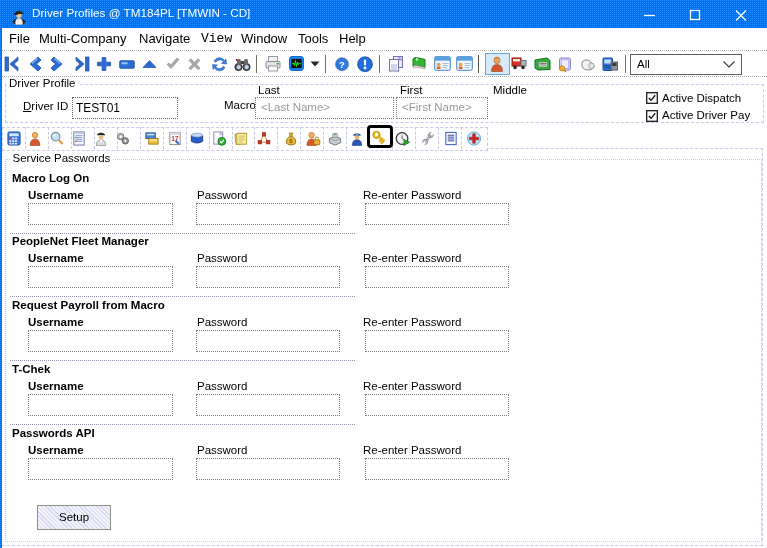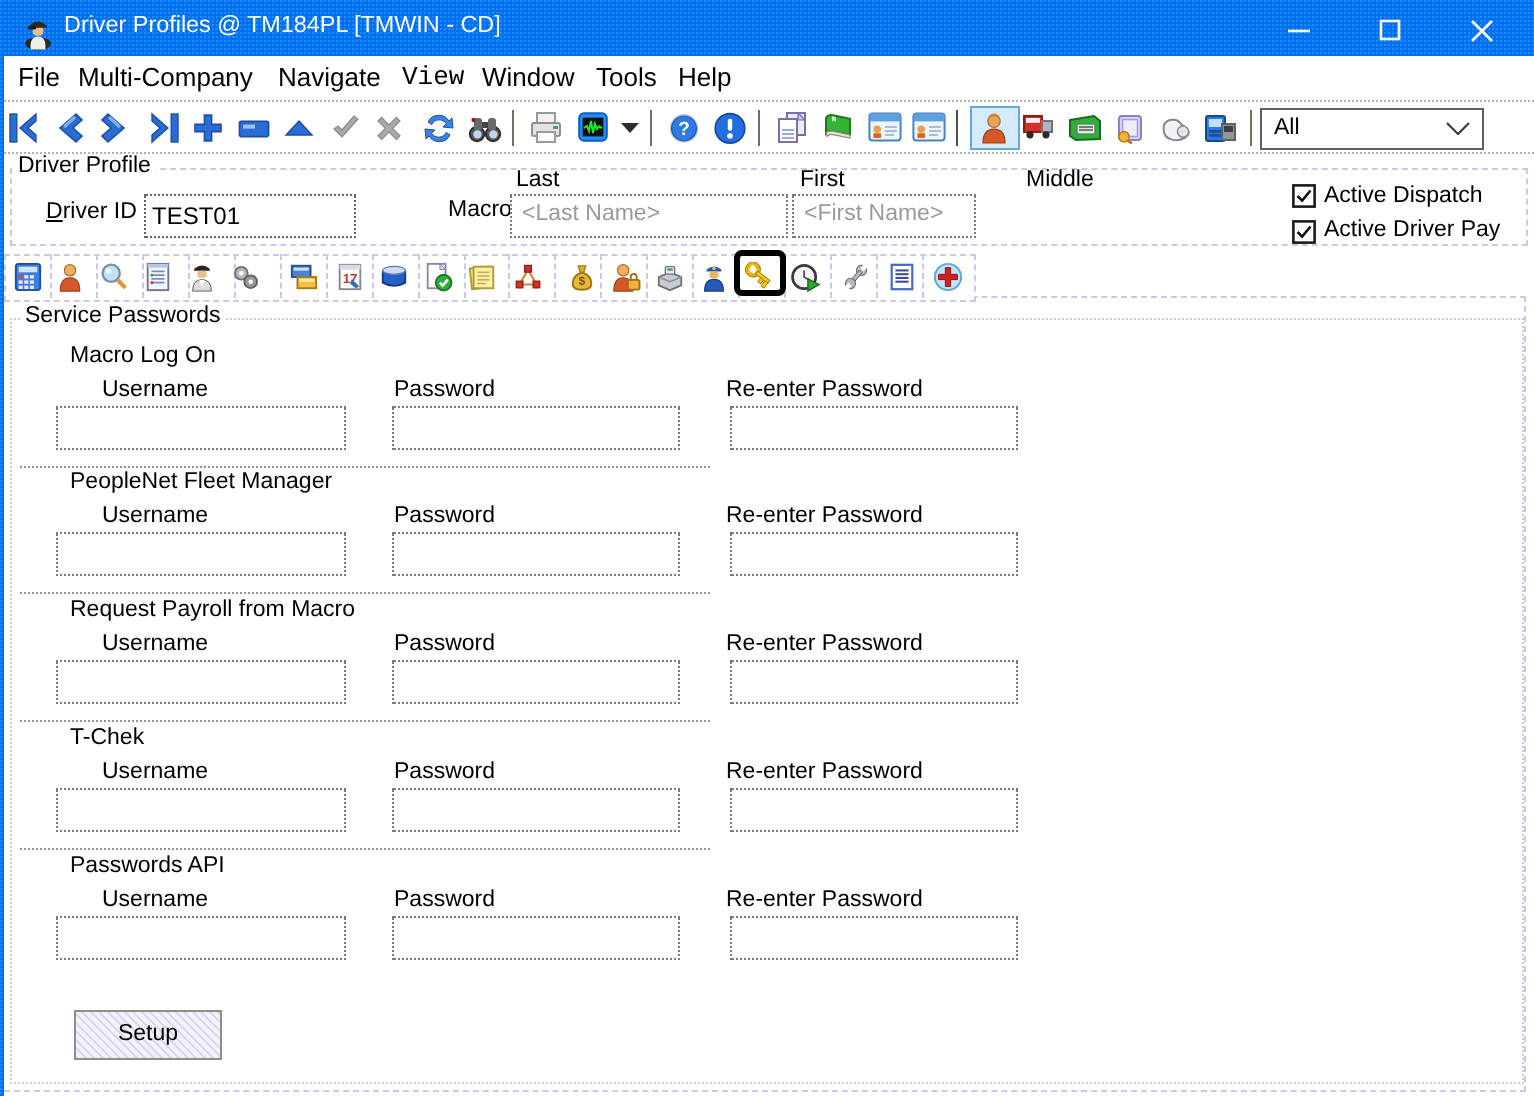--- a/index.html
+++ b/index.html
@@ -1,20 +1,20 @@
 <!DOCTYPE html>
 <html><head>
 <meta charset="utf-8">
 <style>
   html,body{margin:0;padding:0;}
   #win{position:relative;width:767px;height:548px;background:#fff;overflow:hidden;
        font-family:"Liberation Sans",sans-serif;font-size:11.5px;color:#000;}
   .abs{position:absolute;}
   .lbl{position:absolute;white-space:nowrap;line-height:13px;}
-  .b{font-weight:normal;margin-left:23px;}
+  .b{font-weight:bold;}
   .field{position:absolute;background:#fff;border:1px dotted #7b7b7b;}
   .sep{position:absolute;height:0;border-top:1px dotted #8f8fae;}
   .tsep{position:absolute;top:55px;width:1px;height:18px;background:#716f63;}
   .ph{color:#9a9a9a;font-size:11.5px;position:absolute;left:5px;top:3px;}
   .cell{position:absolute;border-left:1px dashed #c9c9e9;}
 </style>
 </head>
 <body>
 <div id="win">
 
@@ -222,21 +222,21 @@
   <div class="lbl" style="left:6px;top:76.5px;background:#fff;padding:0 3px;">Driver Profile</div>
 
   <div class="lbl" style="left:23px;top:100px;"><span style="text-decoration:underline">D</span>river ID</div>
   <div class="abs" style="left:72px;top:97px;width:104px;height:20px;border:1px dotted #666;background:#fff;">
     <div class="lbl" style="left:3px;top:3.5px;font-size:12px;">TEST01</div>
   </div>
 
   <div class="lbl" style="left:224px;top:99px;">Macro</div>
   <div class="lbl" style="left:258px;top:83.5px;">Last</div>
   <div class="lbl" style="left:400px;top:83.5px;">First</div>
-  <div class="lbl" style="left:493px;top:83.5px;margin-left:20px;">Middle</div>
+  <div class="lbl" style="left:493px;top:83.5px;">Middle</div>
   <div class="field" style="left:255px;top:97px;width:137px;height:20px;">
       <span class="ph">&lt;Last Name&gt;</span>
     </div>
   <div class="field" style="left:396px;top:97px;width:90px;height:20px;">
       <span class="ph">&lt;First Name&gt;</span>
     </div>
 
   <svg class="abs" style="left:646px;top:92px" width="12" height="12" viewBox="0 0 13 13">
     <rect x="0.75" y="0.75" width="11.5" height="11.5" fill="#fff" stroke="#1a1a1a" stroke-width="1.4"></rect>
     <path d="M3 6.5 L5.5 9 L10 3.5" fill="none" stroke="#111" stroke-width="1.4"></path>

